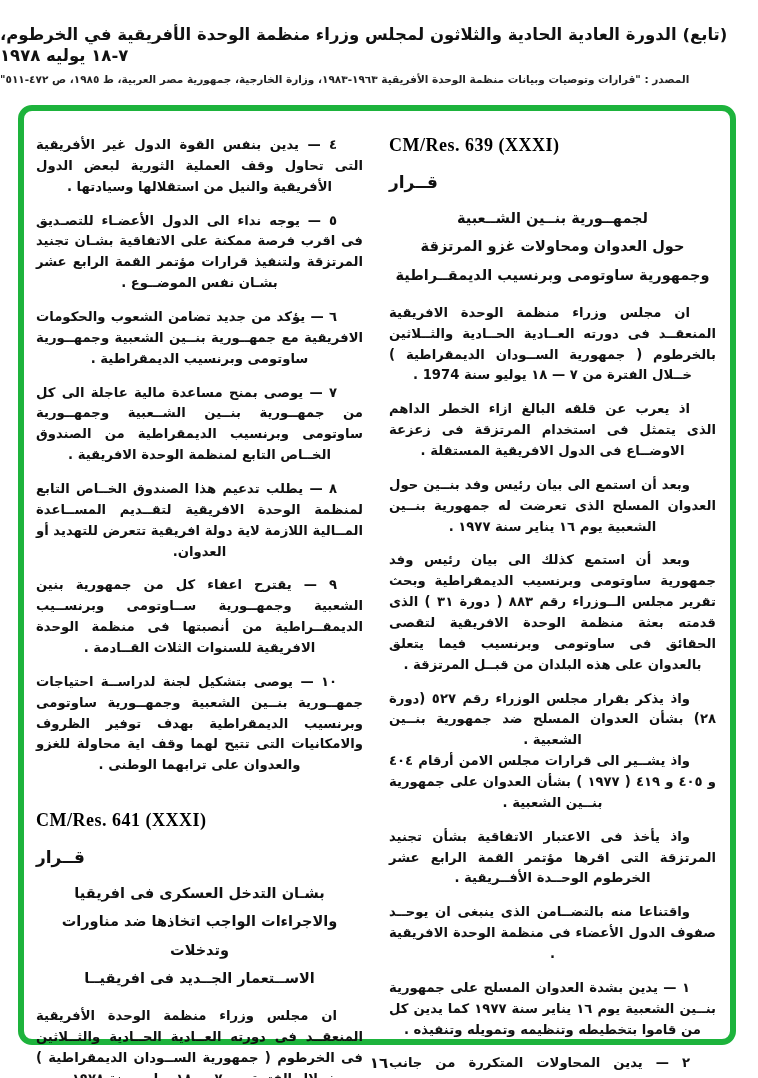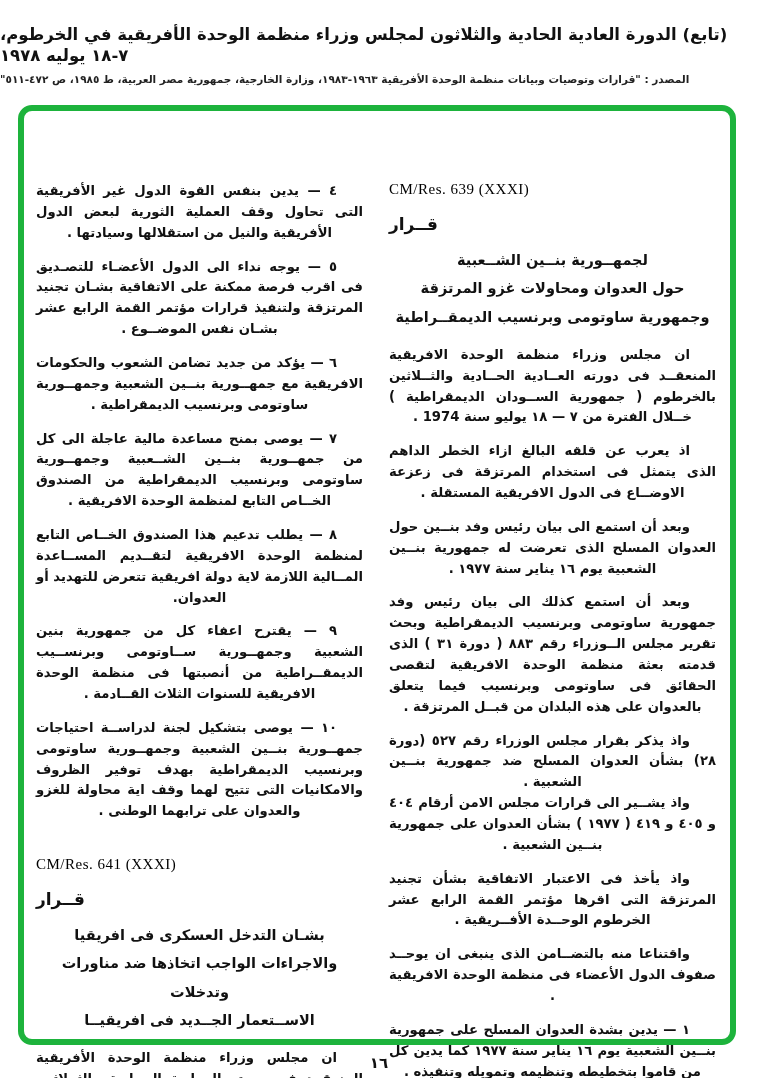--- a/index.html
+++ b/index.html
@@ -50,31 +50,31 @@
     direction: rtl;
     gap: 26px;
     padding: 24px 14px 16px 12px;
     height: 100%;
     box-sizing: border-box;
   }
   .col {
     flex: 1 1 0;
     min-width: 0;
     direction: rtl;
-    margin-top: 46px;
   }
   
   .res-id {
     direction: ltr;
     text-align: left;
     font-family: "Liberation Serif", serif;
-    font-size: 15px;
+    font-size: 18px;
     letter-spacing: 0.5px;
     color: #000;
     margin: 0 0 6px 0;
+    font-weight: bold;
   }
   .decision {
     text-align: left;
     font-size: 17px;
     font-weight: 700;
     margin: 16px 0 12px 0;
   }
   .res-title {
     text-align: center;
     font-size: 14.5px;

